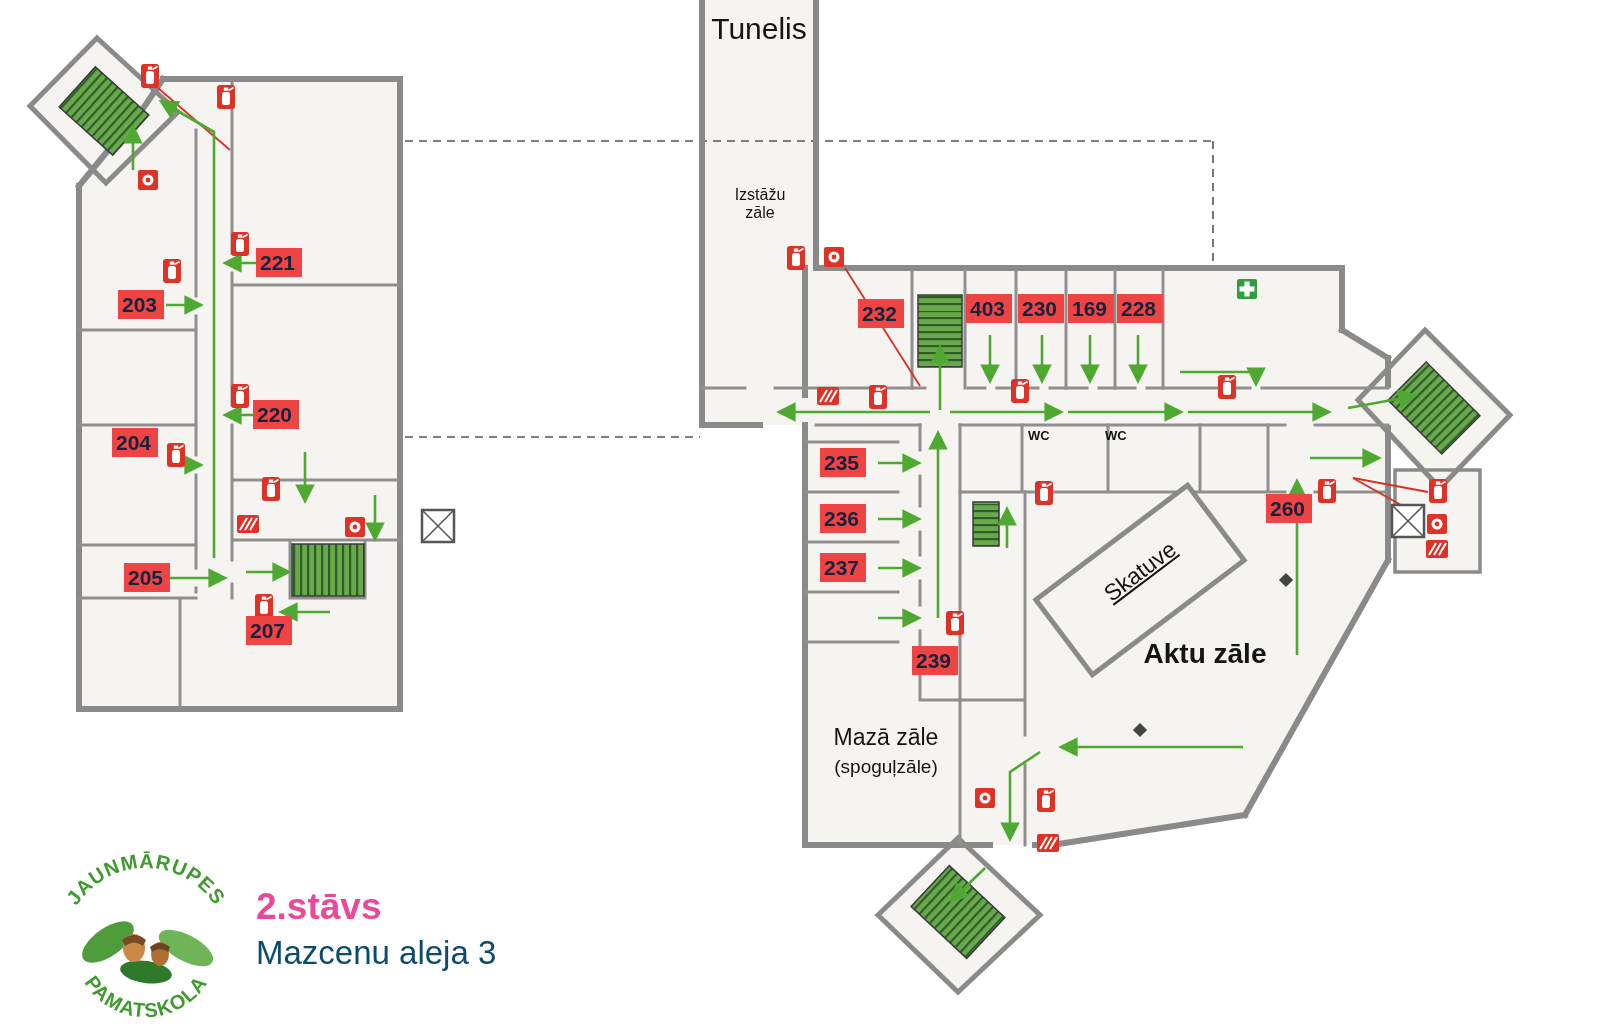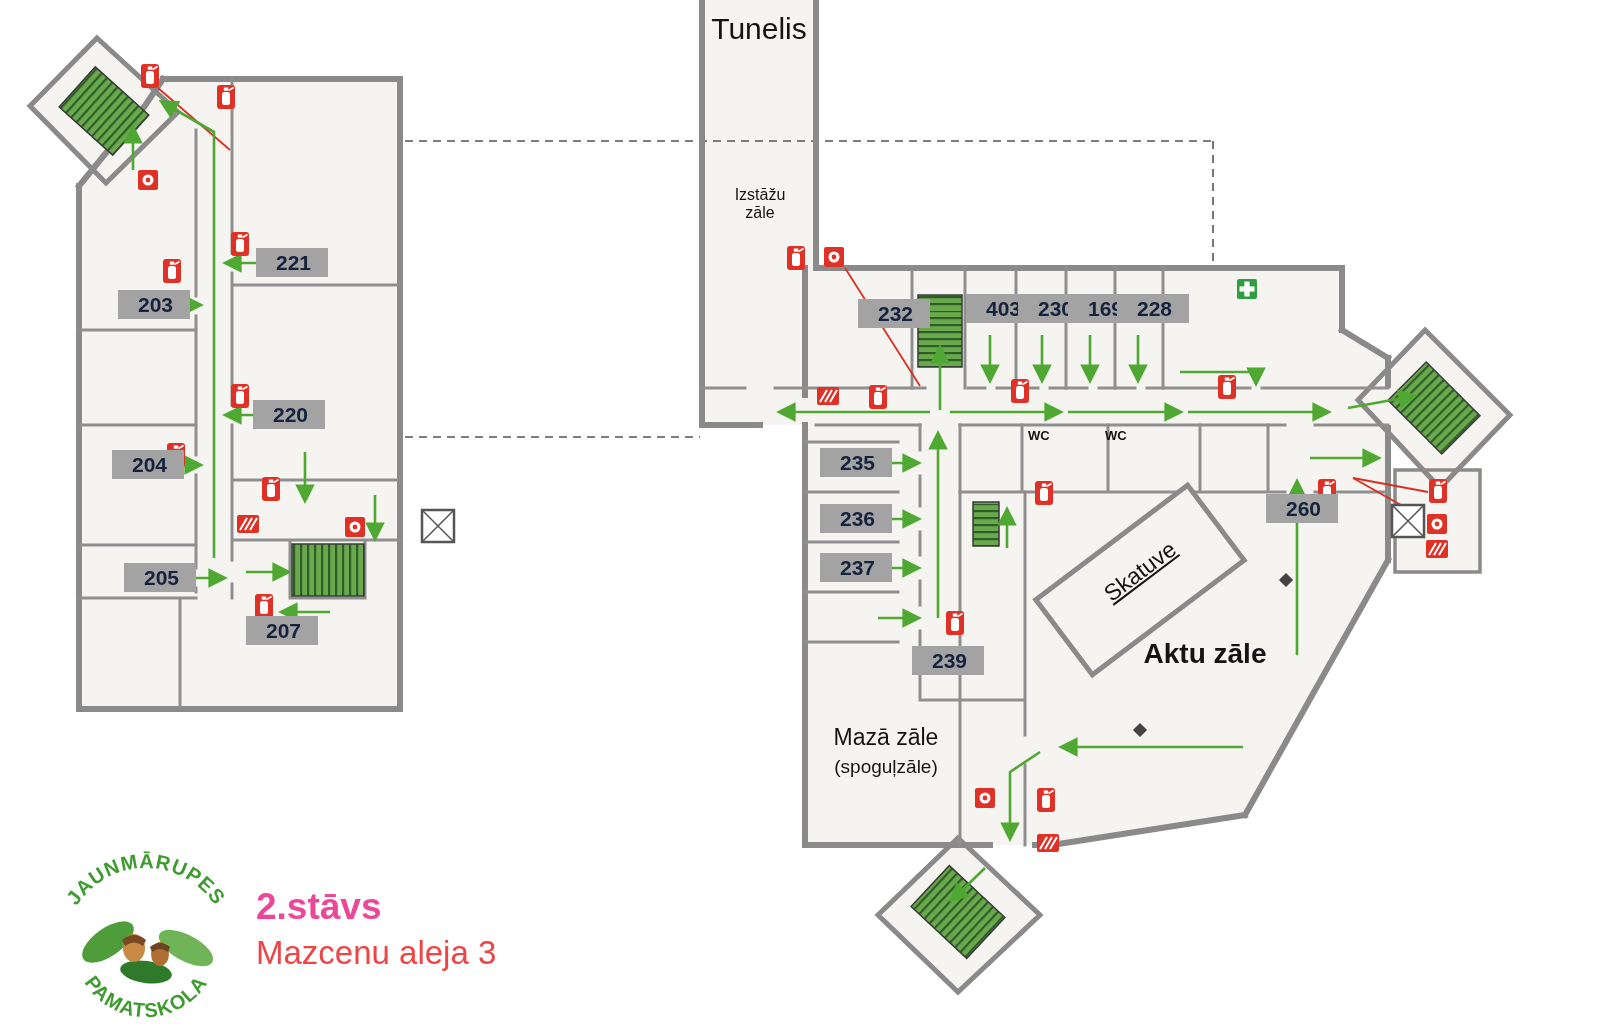--- a/index.html
+++ b/index.html
@@ -4,24 +4,24 @@
 <style>
   html,body{margin:0;padding:0;background:#ffffff;font-family:"Liberation Sans",sans-serif;}
   .canvas{position:relative;width:1600px;height:1029px;background:#ffffff;overflow:hidden;}
   svg.plan{position:absolute;left:0;top:0;}
   .lbl{position:absolute;color:#141414;text-align:center;line-height:1.15;}
   .tunnel-lbl{font-size:30px;width:114px;}
   .area-lbl{font-size:16px;}
   .big-lbl{font-size:28px;font-weight:700;}
   .wc-lbl{font-size:13px;font-weight:bold;}
   .stage-lbl{font-size:23px;transform:rotate(-37deg);text-decoration:underline;}
-  .room-label{position:absolute;background:#a3a3a3;color:#15233e;font-weight:bold;font-size:21px;
-              text-align:right;padding:2px 17px;min-width:38px;line-height:25px;}
+  .room-label{position:absolute;background:#ef4444;color:#15233e;font-weight:bold;font-size:21px;
+              text-align:left;padding:2px 4px;min-width:38px;line-height:25px;}
   .footer-floor{position:absolute;left:256px;top:886px;font-size:37px;font-weight:bold;color:#ec4899;}
-  .footer-addr{position:absolute;left:256px;top:934px;font-size:33px;color:#ef4444;}
+  .footer-addr{position:absolute;left:256px;top:934px;font-size:33px;color:#0c4a6e;}
   .logo-wrap{position:absolute;left:46px;top:850px;width:205px;height:172px;}
 </style>
 </head>
 <body>
 
 <div class="canvas">
 
 <svg class="plan" width="1600" height="1029" viewBox="0 0 1600 1029">
   <defs>
     <marker id="arr" viewBox="0 0 10 10" refX="8" refY="5" markerWidth="7.5" markerHeight="7.5" orient="auto">
@@ -214,21 +214,21 @@
 <div class="lbl stage-lbl" style="left:1070px;top:558px;width:140px">Skatuve</div>
 
 <div class="lbl big-lbl" style="left:1115px;top:638px;width:180px">Aktu zāle</div>
 
 <div class="lbl" style="left:806px;top:724px;width:160px;font-size:23px">Mazā zāle</div>
 <div class="lbl" style="left:800px;top:756px;width:172px;font-size:19px">(spoguļzāle)</div>
 
 <div class="room-label" style="left:256px;top:248px">221</div>
 <div class="room-label" style="left:118px;top:290px">203</div>
 <div class="room-label" style="left:253px;top:400px">220</div>
-<div class="room-label" style="left:112px;top:450px">204</div>
+<div class="room-label" style="left:112px;top:428px">204</div>
 <div class="room-label" style="left:124px;top:563px">205</div>
 <div class="room-label" style="left:246px;top:616px">207</div>
 <div class="room-label" style="left:858px;top:299px">232</div>
 <div class="room-label" style="left:966px;top:294px">403</div>
 <div class="room-label" style="left:1018px;top:294px">230</div>
 <div class="room-label" style="left:1068px;top:294px">169</div>
 <div class="room-label" style="left:1117px;top:294px">228</div>
 <div class="room-label" style="left:820px;top:448px">235</div>
 <div class="room-label" style="left:820px;top:504px">236</div>
 <div class="room-label" style="left:820px;top:553px">237</div>

